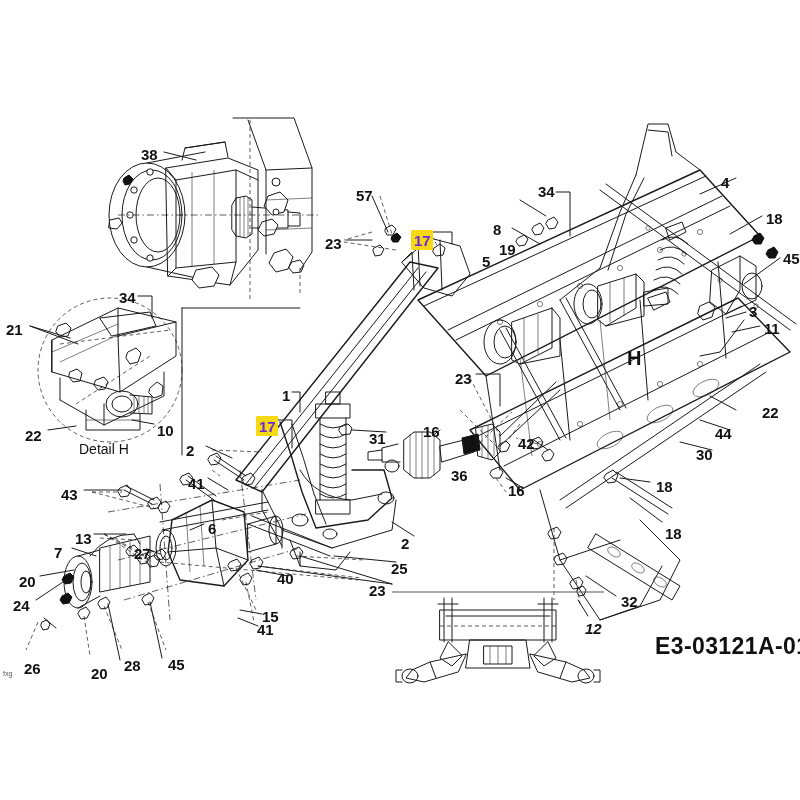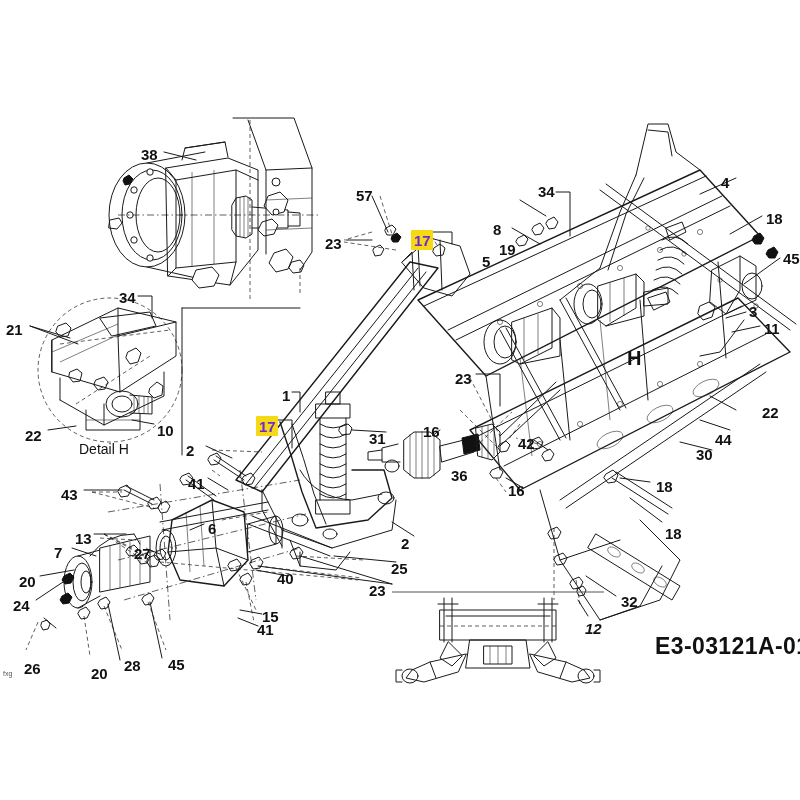--- a/index.html
+++ b/index.html
@@ -624,21 +624,21 @@
       <div class="lbl" style="left: 369px; top: 431px;">31</div>
       <div class="lbl" style="left: 423px; top: 424px;">16</div>
       <div class="lbl" style="left: 455px; top: 371px;">23</div>
       <div class="lbl" style="left: 518px; top: 436px;">42</div>
       <div class="lbl" style="left: 451px; top: 468px;">36</div>
       <div class="lbl" style="left: 508px; top: 483px;">16</div>
       <div class="lbl" style="left: 401px; top: 536px;">2</div>
       <div class="lbl" style="left: 379px; top: 561px; margin-left: 12px;">25</div>
       <div class="lbl" style="left: 369px; top: 583px;">23</div>
       <div class="lbl" style="left: 762px; top: 405px;">22</div>
-      <div class="lbl" style="left: 715px; top: 426px; margin-top: 6px;">44</div>
+      <div class="lbl" style="left: 715px; top: 426px;">44</div>
       <div class="lbl" style="left: 696px; top: 447px;">30</div>
       <div class="lbl" style="left: 656px; top: 479px;">18</div>
       <div class="lbl" style="left: 665px; top: 526px;">18</div>
       <div class="lbl" style="left: 621px; top: 594px;">32</div>
       <div class="lbl" style="left: 585px; top: 621px; font-style: italic;">12</div>
     </div>
 
   <div class="lbl big" id="section-marker" style="left: 627px; top: 348px;">H</div>
 
   <div class="detail-cap" id="detail-h-caption" style="left: 79px; top: 441px;">Detail H</div>

